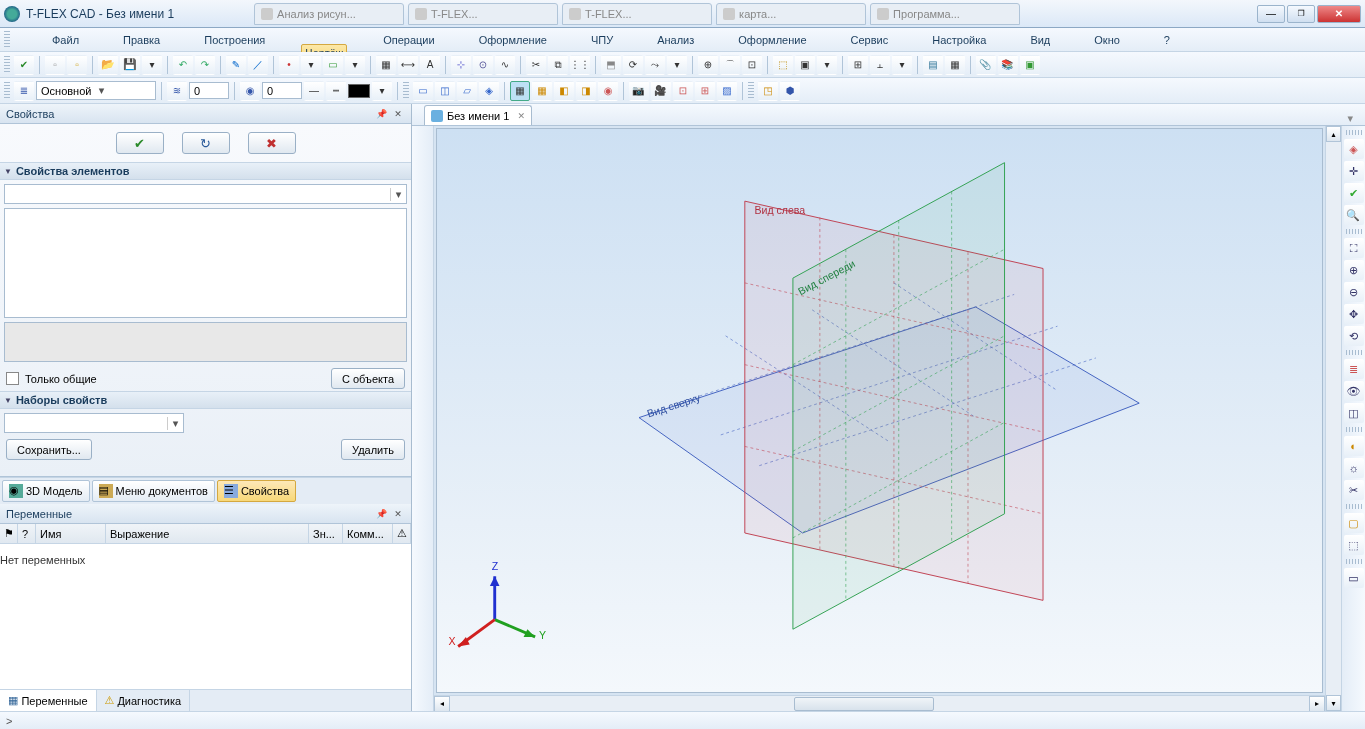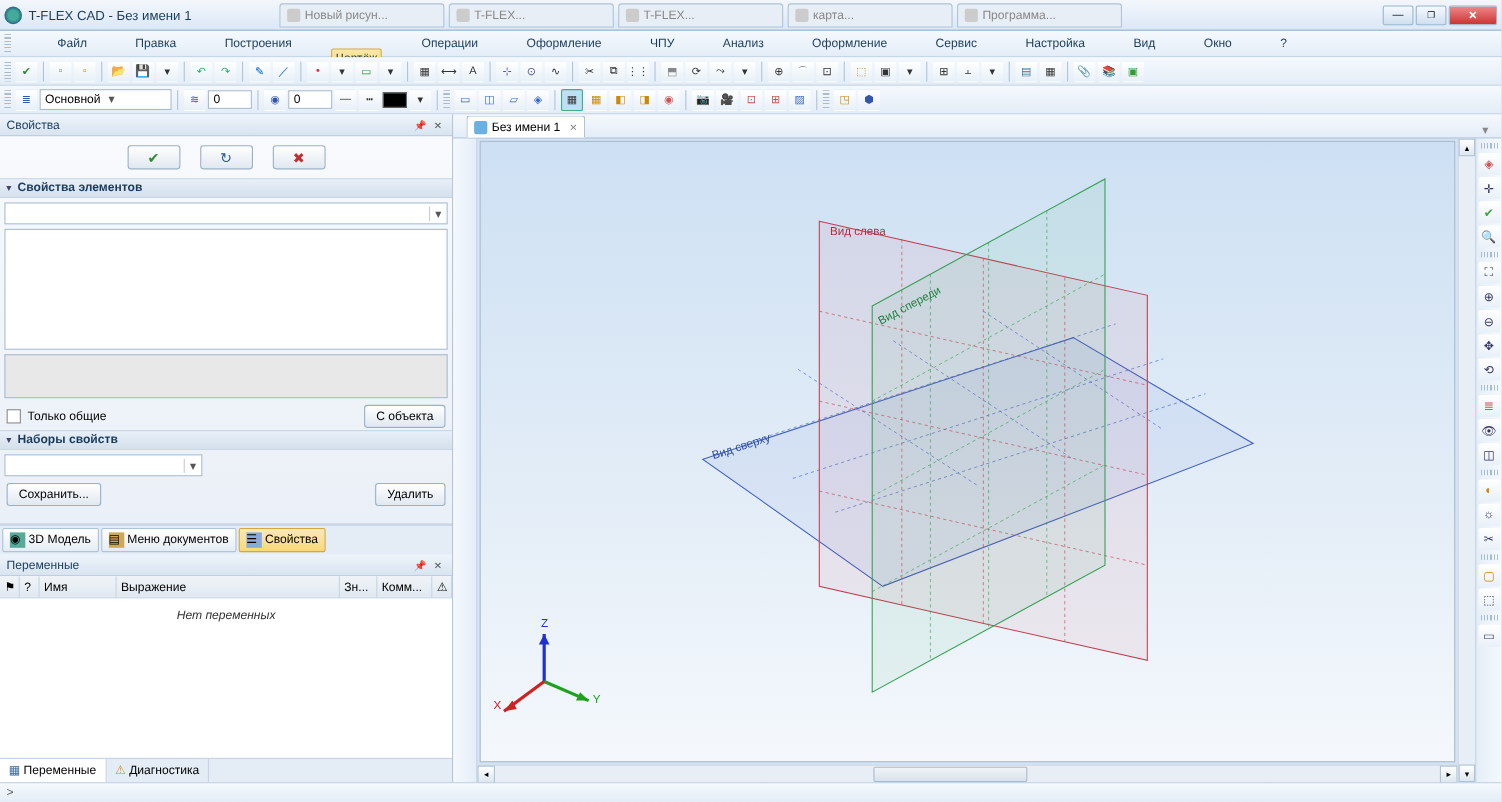--- a/index.html
+++ b/index.html
@@ -66,21 +66,21 @@
 
 .left-tabs { display: flex; padding: 2px; gap: 2px; background: #e4ecf5; border-top: 1px solid #c5d5e5; }
 .ltab { height: 22px; padding: 0 6px; background: linear-gradient(#fff,#e4ecf4); border: 1px solid #b0c4d8; border-radius: 2px; display: flex; align-items: center; gap: 3px; font-size: 11px; }
 .ltab.active { background: linear-gradient(#fde8b8,#f8d878); border-color: #d4a840; }
 .ltab .ico { width: 14px; height: 14px; }
 
 
 .vars-panel { flex: 1; display: flex; flex-direction: column; background: #fff; min-height: 0; }
 .vars-hdr-row { display: flex; height: 20px; background: linear-gradient(#f0f4f8,#e0e8f0); border-bottom: 1px solid #c5d5e5; }
 .vars-hdr-row .col { border-right: 1px solid #c5d5e5; padding: 2px 4px; font-size: 11px; display: flex; align-items: center; }
-.vars-body { flex: 1; display: flex; align-items: flex-start; justify-content: center; padding-top: 10px; color: #333; min-height: 0; font-style: italic; }
+.vars-body { flex: 1; display: flex; align-items: flex-start; justify-content: flex-start; padding-top: 10px; color: #333; min-height: 0; }
 
 .bottom-tabs { display: flex; height: 22px; background: #e4ecf5; border-top: 1px solid #c5d5e5; }
 .btab2 { padding: 0 8px; display: flex; align-items: center; gap: 3px; border-right: 1px solid #c5d5e5; font-size: 11px; }
 .btab2.active { background: #fff; }
 
 
 .doc-tabs { height: 22px; background: linear-gradient(#f5f9fe,#e4edf7); display: flex; align-items: flex-end; padding: 0 6px; border-bottom: 1px solid #b0c4d8; }
 .doc-tab { height: 20px; background: #fff; border: 1px solid #a8bcd0; border-bottom: none; border-radius: 3px 3px 0 0; padding: 0 6px; display: flex; align-items: center; gap: 4px; font-size: 11px; }
 .doc-tab .x { font-size: 9px; color: #888; margin-left: 4px; }
 .doc-tab .ico { width: 12px; height: 12px; background: #6ab0e0; border-radius: 2px; }
@@ -115,21 +115,21 @@
 </style>
 </head>
 <body>
 
 <div class="titlebar">
   <div class="app-icon"></div>
   <div class="title">T-FLEX CAD - Без имени 1</div>
   <div class="browser-tabs">
     <div class="btab">
         <span class="favicon"></span>
-        <span>Новый рисун...</span>
+        <span>Анализ рисун...</span>
       </div>
     <div class="btab">
         <span class="favicon"></span>
         <span>T-FLEX...</span>
       </div>
     <div class="btab">
         <span class="favicon"></span>
         <span>T-FLEX...</span>
       </div>
     <div class="btab">

